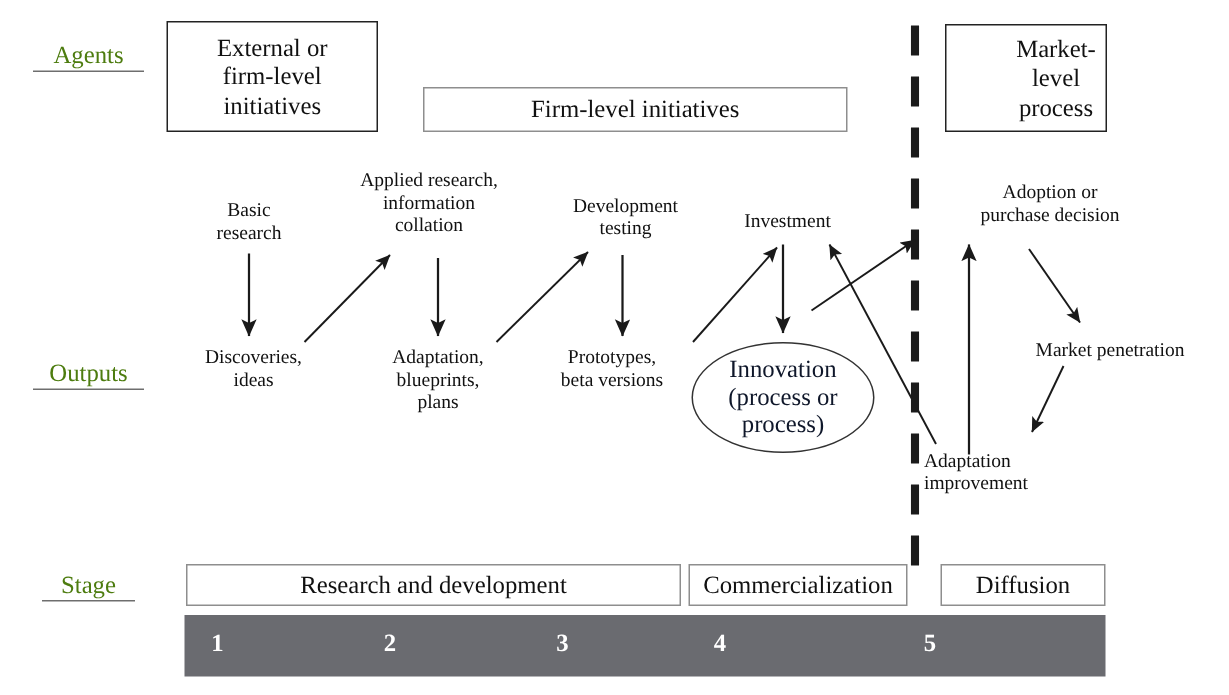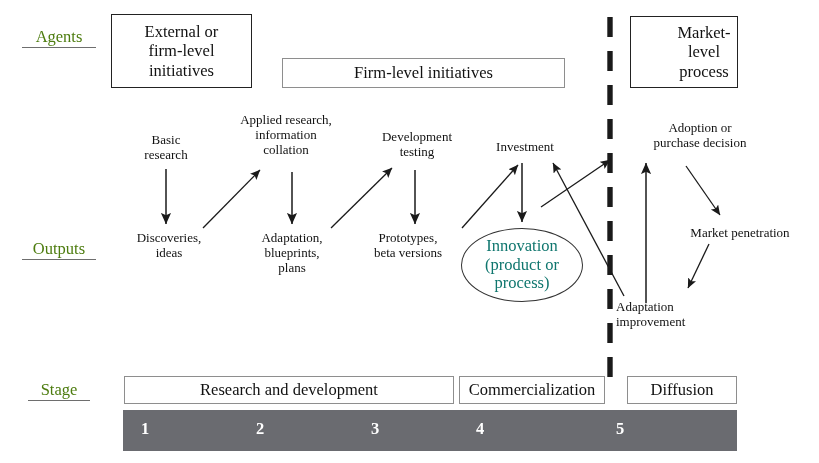--- a/index.html
+++ b/index.html
@@ -62,21 +62,21 @@
     box-sizing: border-box;
     border: 1.5px solid #333333;
     border-radius: 50%;
     background: #ffffff;
     display: flex;
     align-items: center;
     justify-content: center;
     text-align: center;
     font-size: 16.5px;
     line-height: 1.14;
-    color: #0f766e;
+    color: #0f172a;
   }
   .stagebar {
     position: absolute;
     background: #6a6b70;
   }
   .stagenum {
     position: absolute;
     color: #ffffff;
     font-weight: bold;
     font-size: 16.5px;
@@ -149,21 +149,21 @@
   </div>
 
   <div class="textnode" style="left:353px; top:231px; width:110px;">
     <span>Prototypes,</span><br>
     <span>beta versions</span>
   </div>
 
   <div class="ellipsenode" style="left:461px; top:228px; width:122px; height:74px;">
     <div>
       <span>Innovation</span><br>
-      <span>(product or</span><br>
+      <span>(process or</span><br>
       <span>process)</span>
     </div>
   </div>
 
   <div class="textnode" style="left:665px; top:226px; width:150px;">
     <span>Market penetration</span>
   </div>
 
   <div class="textnode" style="left:616px; top:300px; width:115px; text-align:left;">
     <span>Adaptation</span><br>

